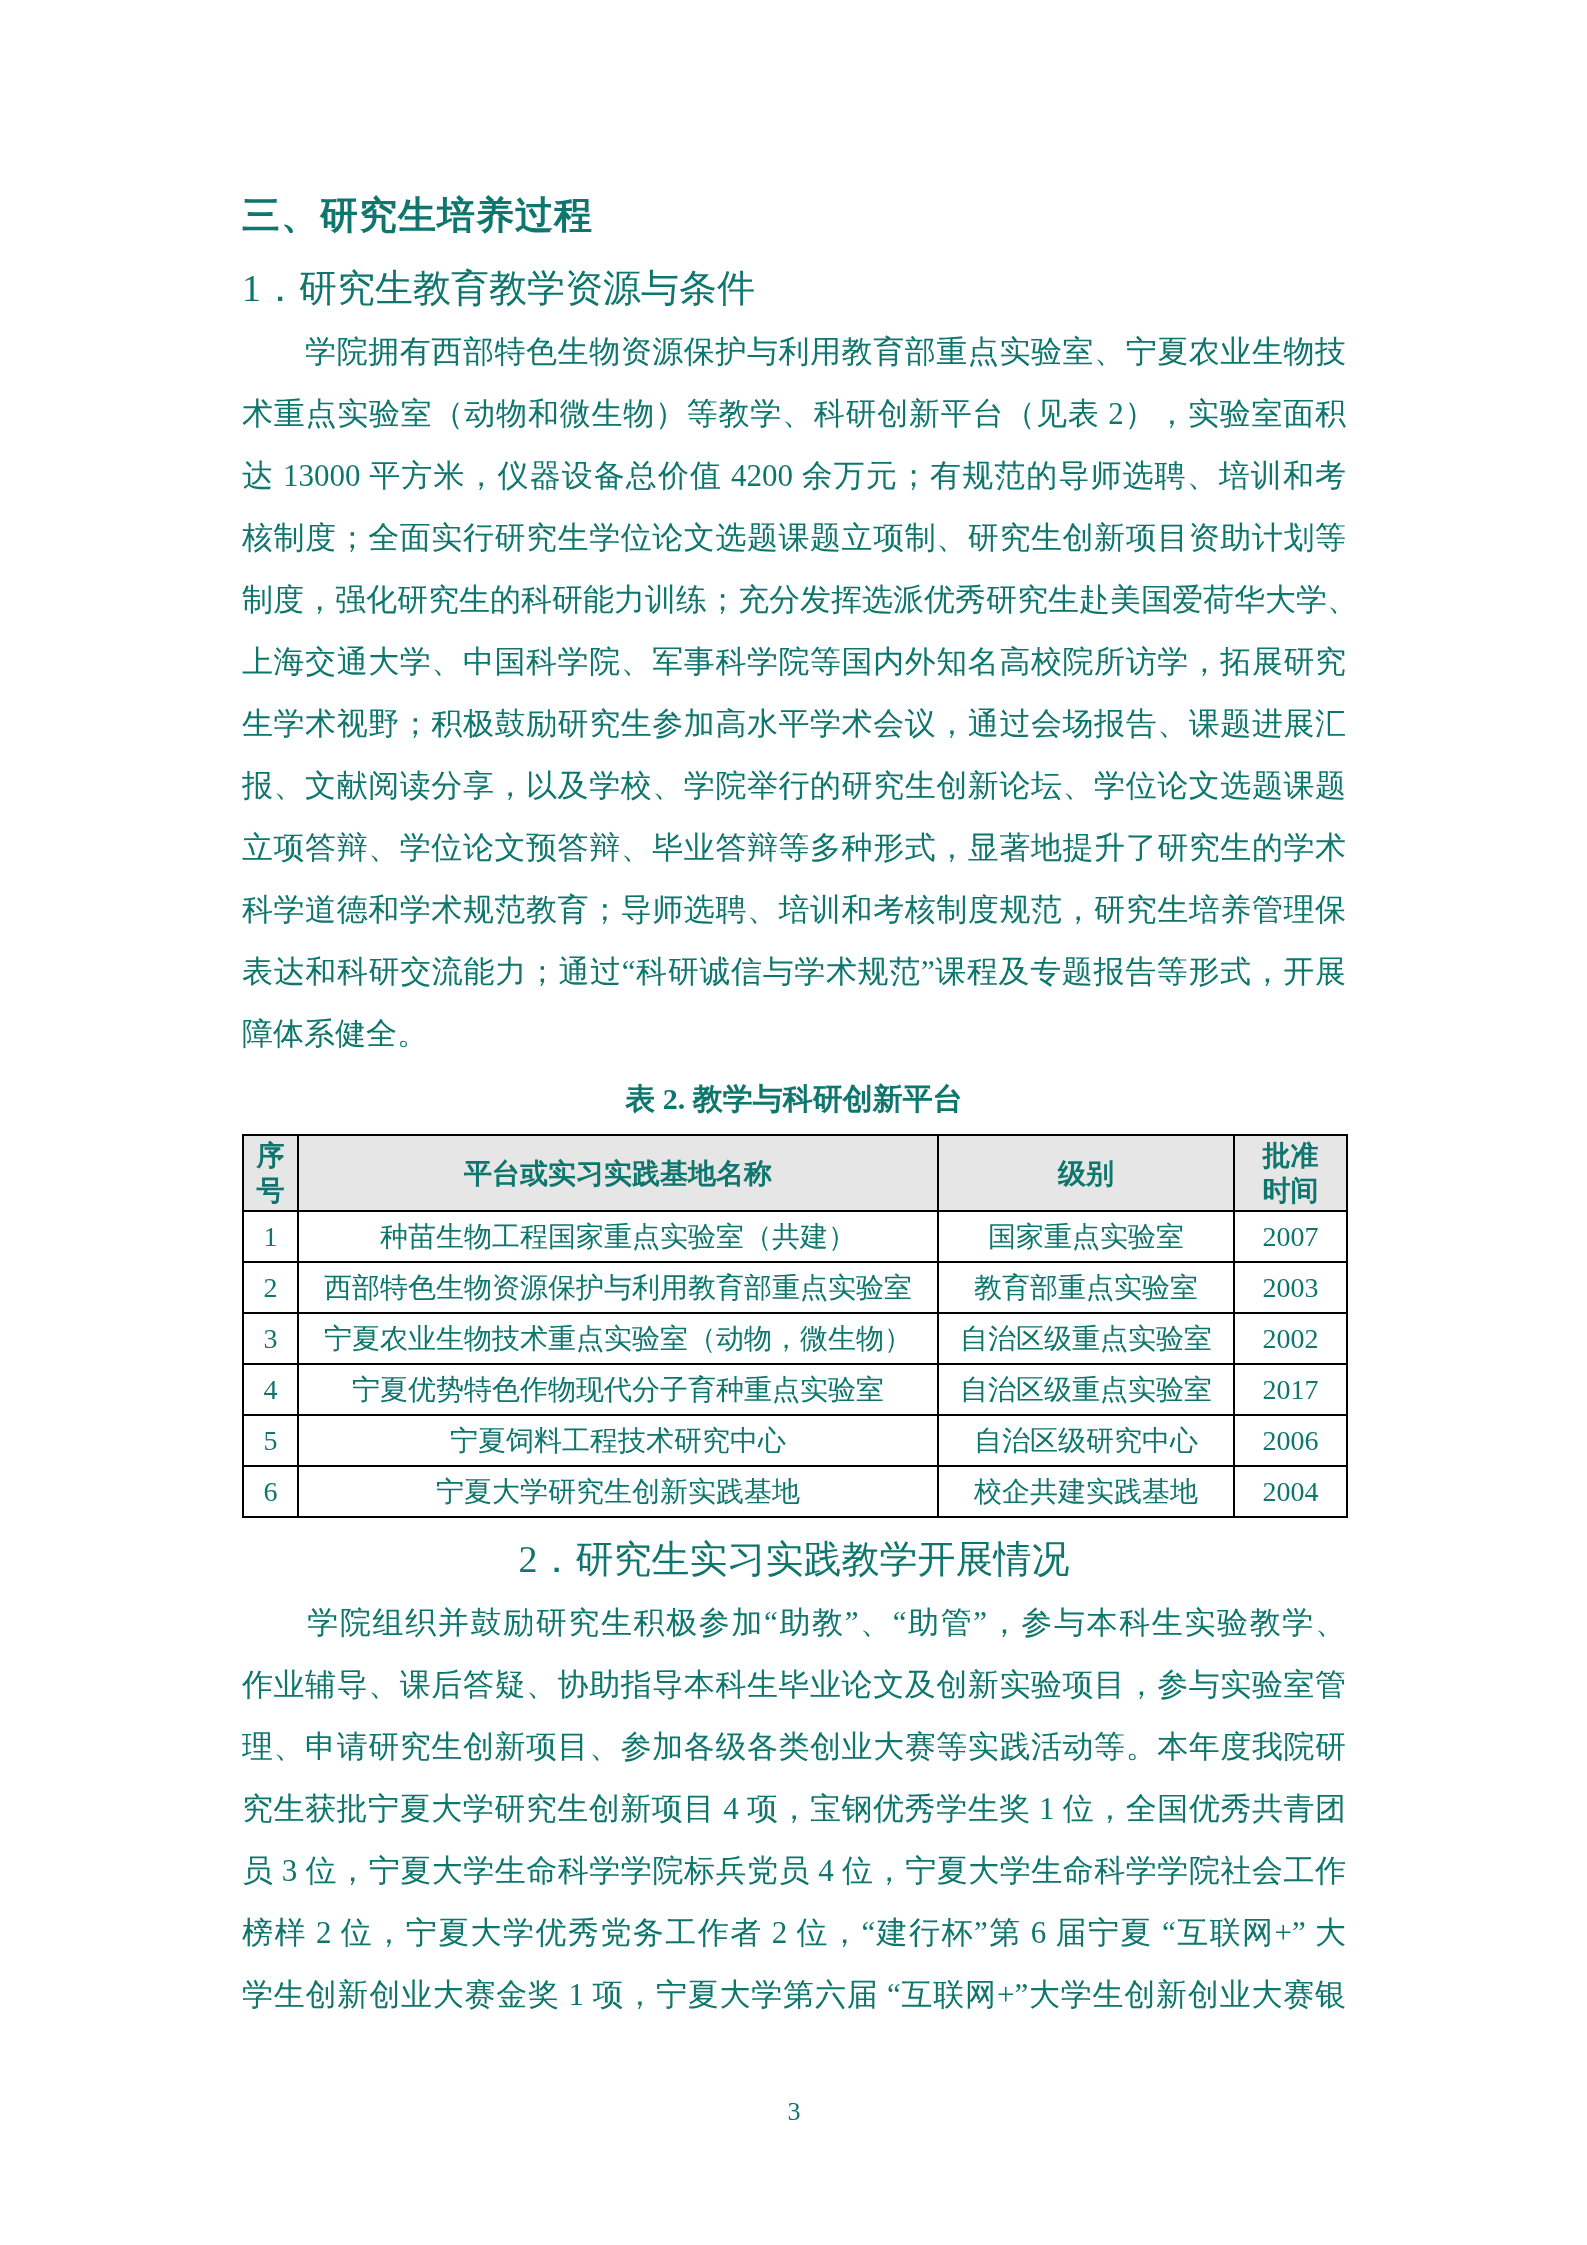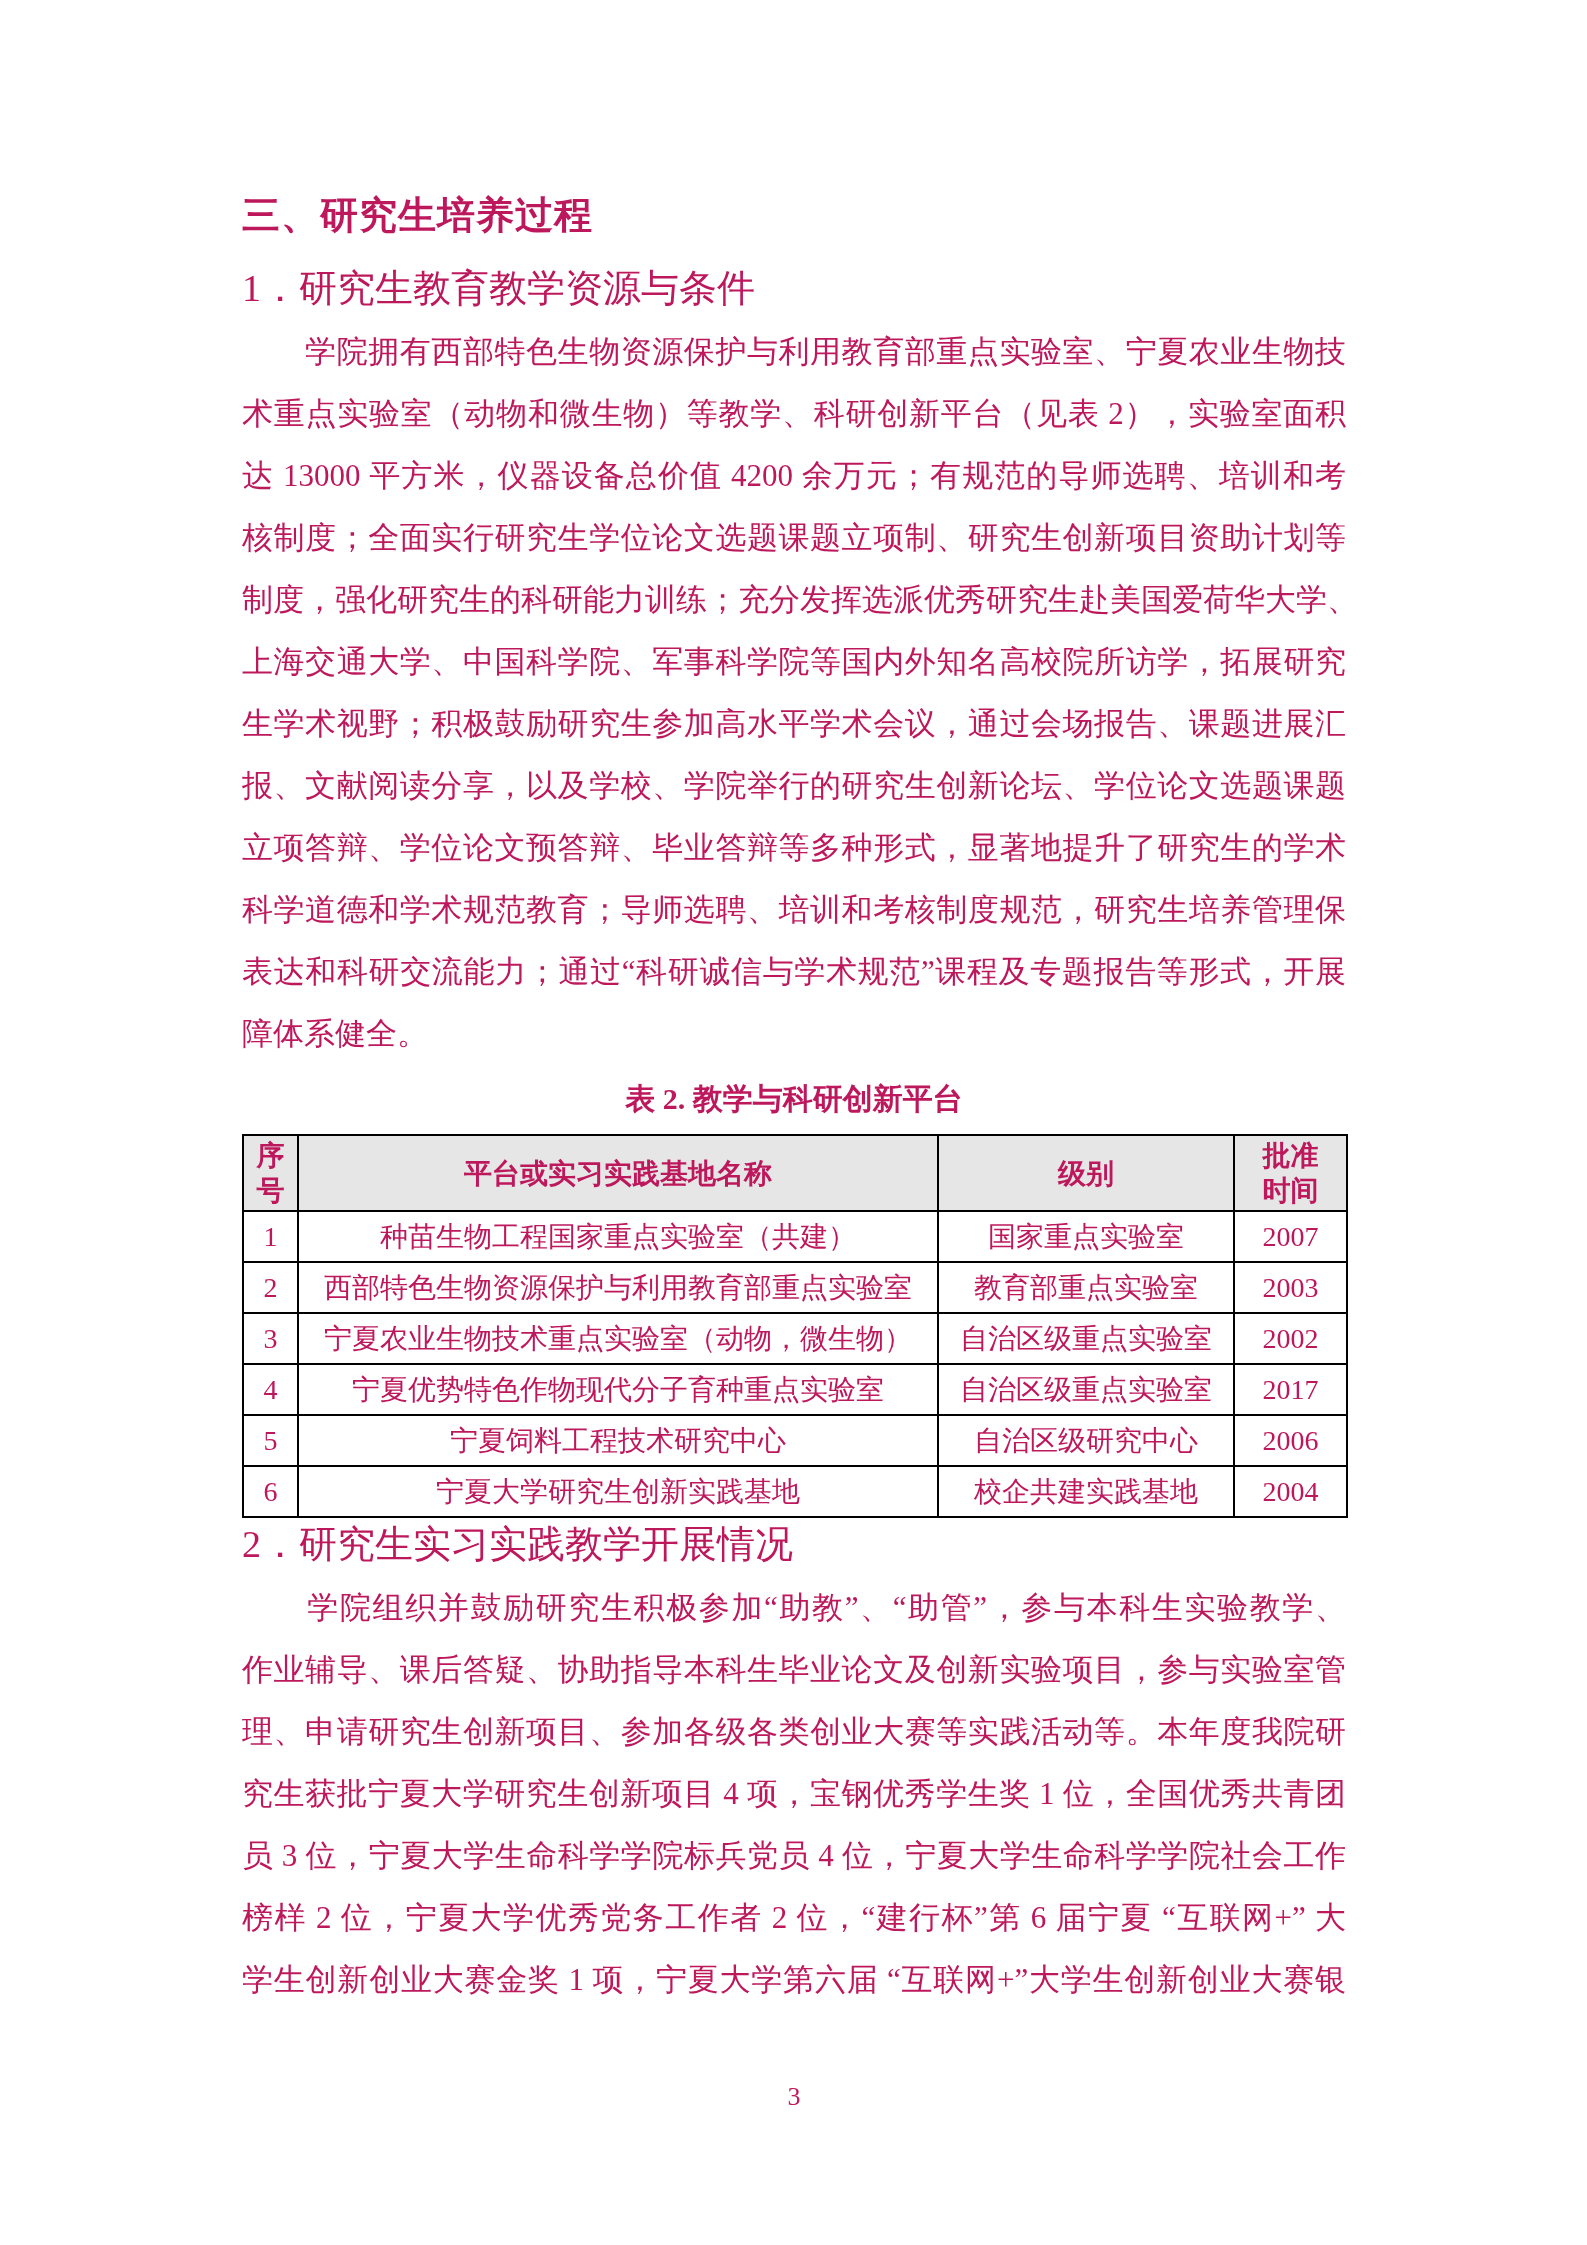--- a/index.html
+++ b/index.html
@@ -6,40 +6,40 @@
     margin: 0;
     padding: 0;
     background: #ffffff;
   }
   .page {
     position: relative;
     width: 1587px;
     height: 2245px;
     box-sizing: border-box;
     background: #ffffff;
-    color: #be185d;
+    color: #0f766e;
     font-family: "Liberation Serif", "DejaVu Serif", serif;
     padding: 190px 241px 0 242px;
     overflow: hidden;
   }
   .doc-title {
     margin: 0;
     font-size: 38px;
     font-weight: bold;
     line-height: 50px;
     letter-spacing: 1px;
   }
   .sec-heading {
     margin: 0;
     font-size: 38px;
     font-weight: normal;
     line-height: 44px;
   }
   .sec-heading.first { margin-top: 26px; }
-  .sec-heading.second { margin-top: 4px; }
+  .sec-heading.second { margin-top: 19px; text-align: center; }
   .para {
     margin-top: 11px;
     font-size: 31px;
     line-height: 62px;
     font-family: Liberation Serif, serif;
   }
   .para .tline {
     text-align: justify;
     text-align-last: justify;
     -moz-text-align-last: justify;

